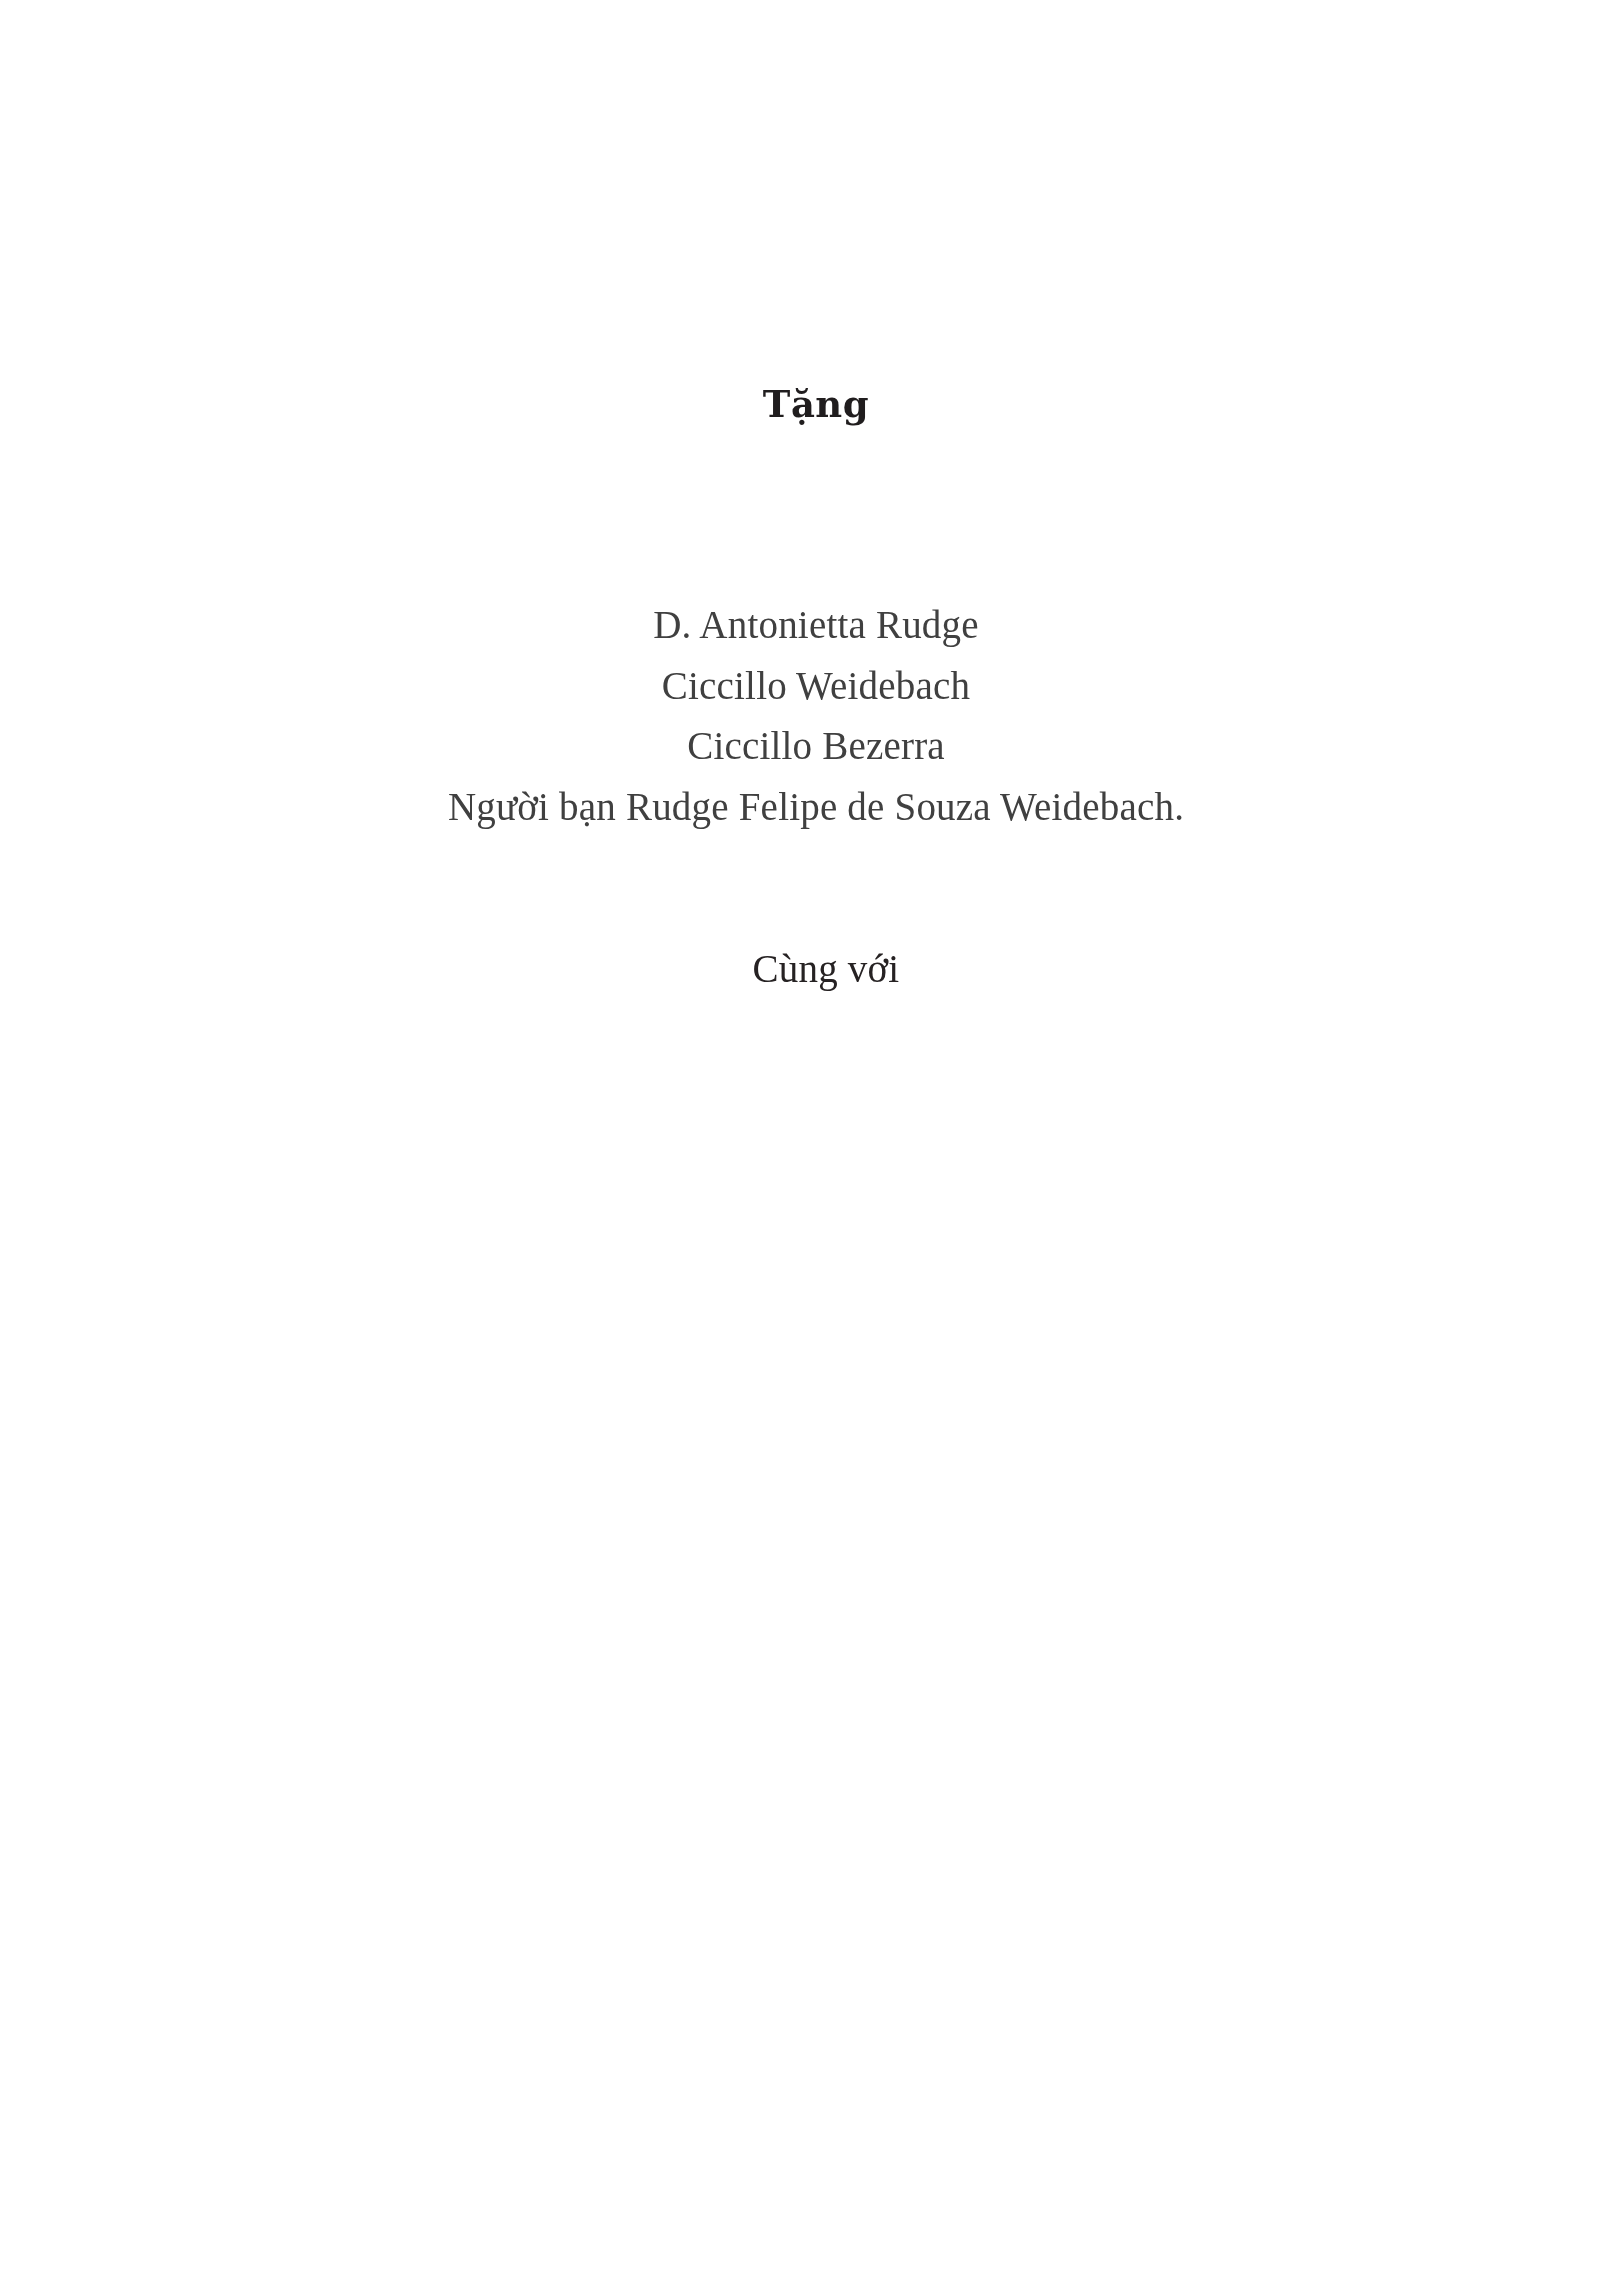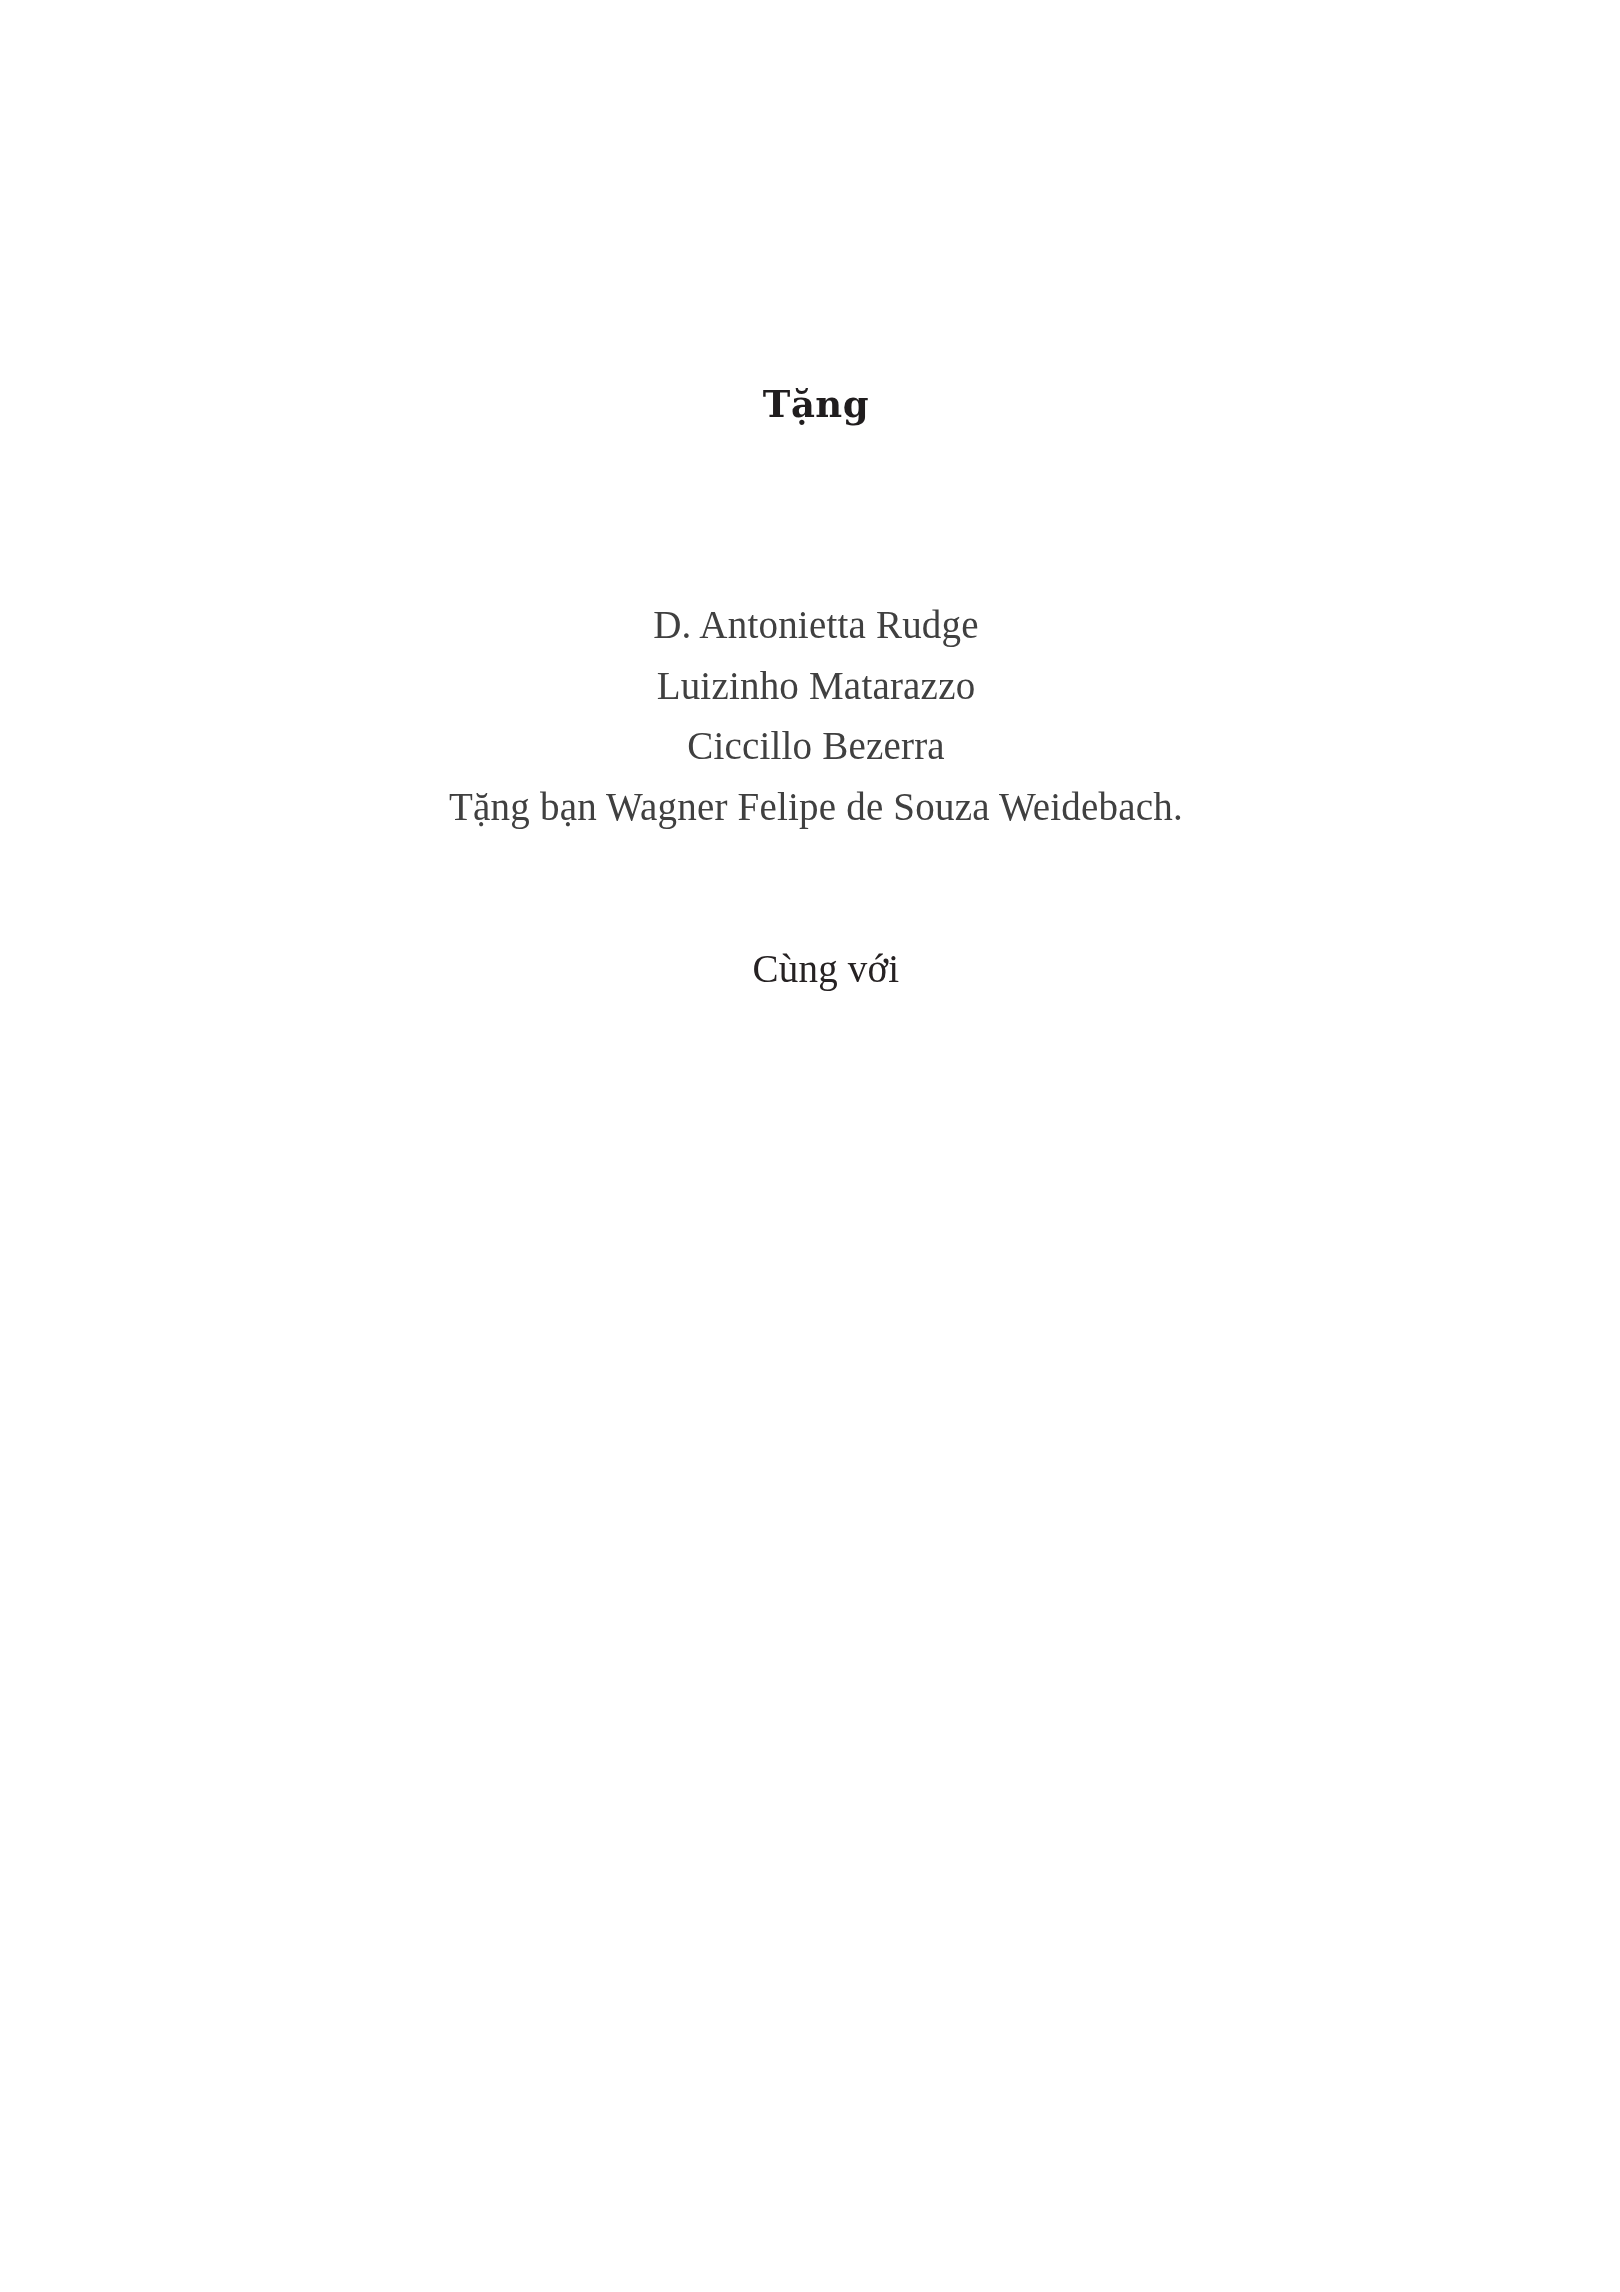--- a/index.html
+++ b/index.html
@@ -64,23 +64,23 @@
 </head>
 <body>
 
 <div class="page">
   <div class="content">
 
     <div class="dedication-heading">Tặng</div>
 
     <div class="name-block">
       <div class="name-line">D. Antonietta Rudge</div>
-      <div class="name-line">Luizinho Matarazzo</div>
+      <div class="name-line">Ciccillo Weidebach</div>
       <div class="name-line">Ciccillo Bezerra</div>
-      <div class="name-line">Tặng bạn Wagner Felipe de Souza Weidebach.</div>
+      <div class="name-line">Người bạn Rudge Felipe de Souza Weidebach.</div>
     </div>
 
     <div class="with-block">
       <div class="with-line">Cùng với</div>
     </div>
 
   </div>
 </div>
 
 

